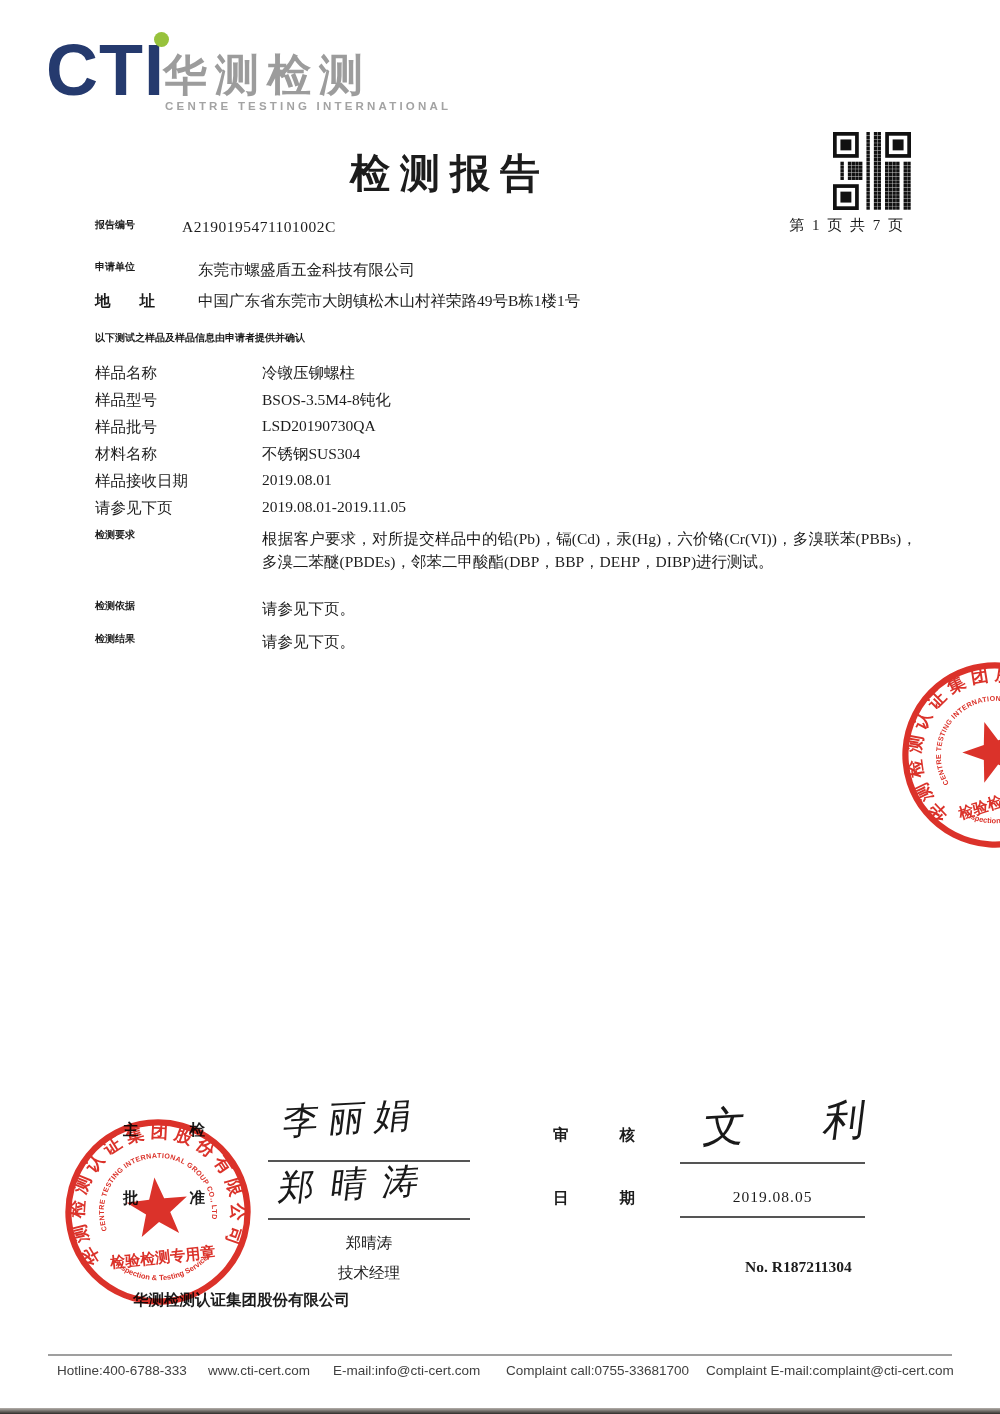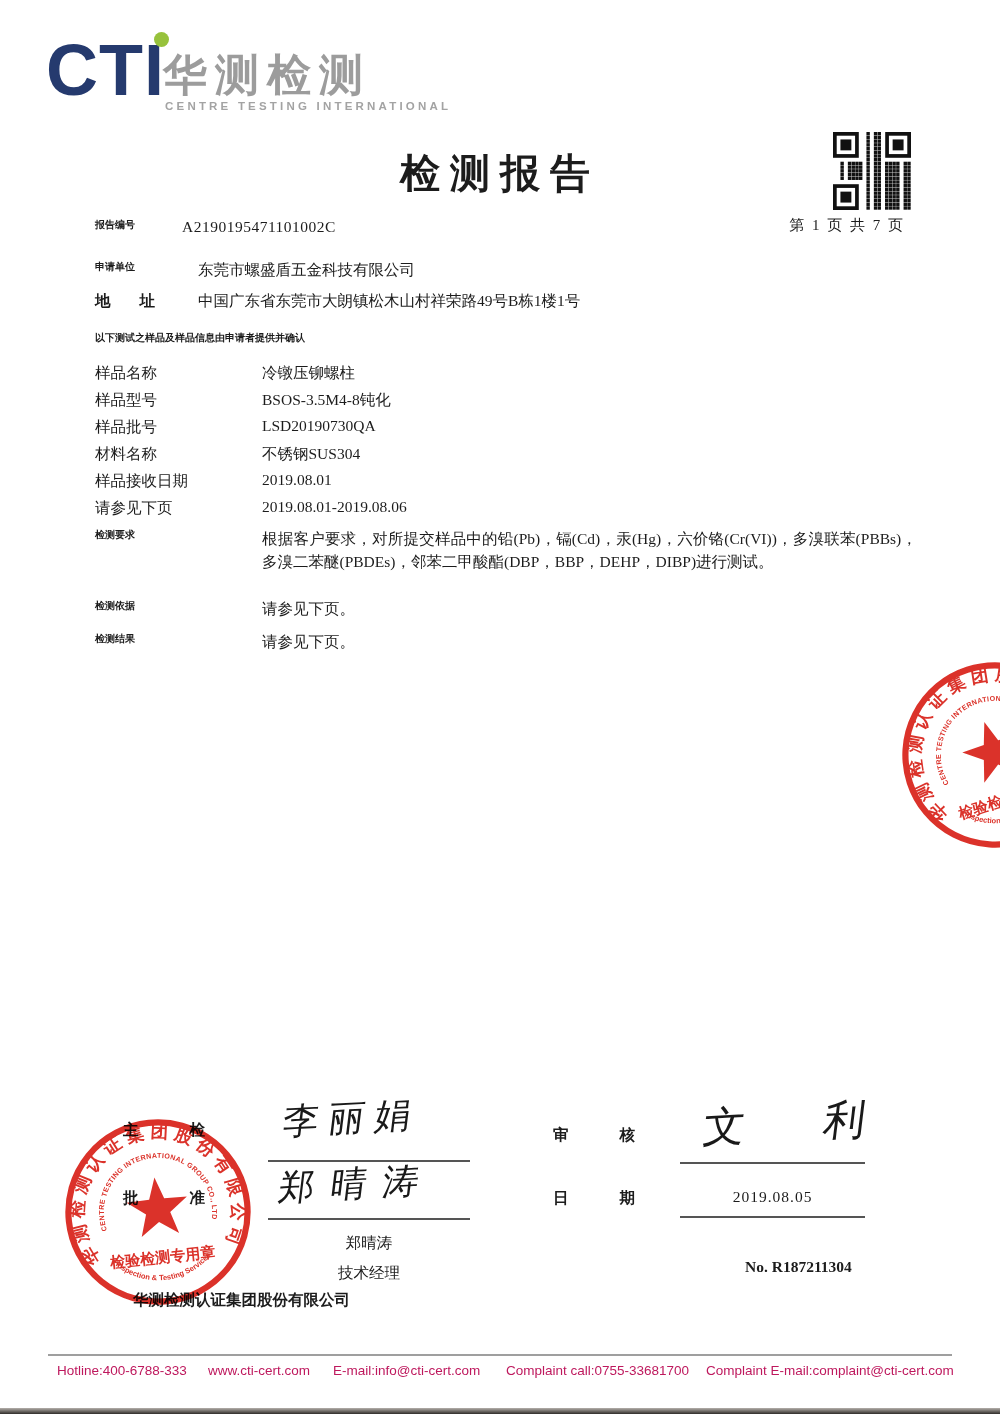--- a/index.html
+++ b/index.html
@@ -39,40 +39,40 @@
   }
   .sigline { height:2px; background:#555; }
   .small-lbl { font-size:15.5px; font-weight:bold; }
 
   
   .stamp { mix-blend-mode:multiply; opacity:.94; }
 
   
   .footer-line { height:2px; background:#9f9f9f; }
   .footer-item { font-family:"Liberation Sans","DejaVu Sans",sans-serif;
-    font-size:13.5px; color:#be185d; white-space:nowrap; }
+    font-size:13.5px; color:#404040; white-space:nowrap; }
   .bottom-bar { background:linear-gradient(#b5b0ab,#2f2c29); }
 
   .qr svg { display:block; }
 </style>
 </head>
 <body>
 
 <div id="page">
 
   <div class="abs logo-cn" style="left:163px; top:46px;">华测检测</div>
   <div class="abs" style="left:46px; top:34px;">
     <div style="position:relative;">
       <div class="logo-cti">CTI</div>
       <div class="logo-dot abs" style="left:108px; top:-2px;"></div>
     </div>
   </div>
   <div class="abs logo-sub" style="left:165px; top:100px;">CENTRE TESTING INTERNATIONAL</div>
 
-  <div class="abs doc-title" style="left:0; top:146px; width:1000px; text-align:center;">检测报告</div>
+  <div class="abs doc-title" style="left:0; top:146px; width:900px; text-align:center;">检测报告</div>
 
   <div class="abs qr" style="left:833px; top:132px; width:78px; height:78px;">
     <svg id="qr-noise-svg" width="78" height="78" viewBox="0 0 75.6 75.6" fill="#111">
         <rect x="32.4" y="0.0" width="3.3" height="3.3"></rect>
         <rect x="39.6" y="0.0" width="3.3" height="3.3"></rect>
         <rect x="43.2" y="0.0" width="3.3" height="3.3"></rect>
         <rect x="32.4" y="3.6" width="3.3" height="3.3"></rect>
         <rect x="39.6" y="3.6" width="3.3" height="3.3"></rect>
         <rect x="43.2" y="3.6" width="3.3" height="3.3"></rect>
         <rect x="32.4" y="7.2" width="3.3" height="3.3"></rect>
@@ -274,21 +274,21 @@
   <div class="abs val" style="left:95px; top:417px;">样品批号</div>
   <div class="abs val" style="left:262px; top:417px;">LSD20190730QA</div>
 
   <div class="abs val" style="left:95px; top:444px;">材料名称</div>
   <div class="abs val" style="left:262px; top:444px;">不锈钢SUS304</div>
 
   <div class="abs val" style="left:95px; top:471px;">样品接收日期</div>
   <div class="abs val" style="left:262px; top:471px;">2019.08.01</div>
 
   <div class="abs val" style="left:95px; top:498px;">请参见下页</div>
-  <div class="abs val" style="left:262px; top:498px;">2019.08.01-2019.08.06</div>
+  <div class="abs val" style="left:262px; top:498px;">2019.08.01-2019.11.05</div>
 
   <div class="abs lbl" style="left:95px; top:528px;">检测要求</div>
   <div class="abs para" style="left:262px; top:528px; width:655px;">根据客户要求，对所提交样品中的铅(Pb)，镉(Cd)，汞(Hg)，六价铬(Cr(VI))，多溴联苯(PBBs)，多溴二苯醚(PBDEs)，邻苯二甲酸酯(DBP，BBP，DEHP，DIBP)进行测试。</div>
 
   <div class="abs lbl" style="left:95px; top:599px;">检测依据</div>
   <div class="abs val" style="left:262px; top:599px;">请参见下页。</div>
 
   <div class="abs lbl" style="left:95px; top:632px;">检测结果</div>
   <div class="abs val" style="left:262px; top:632px;">请参见下页。</div>
 

